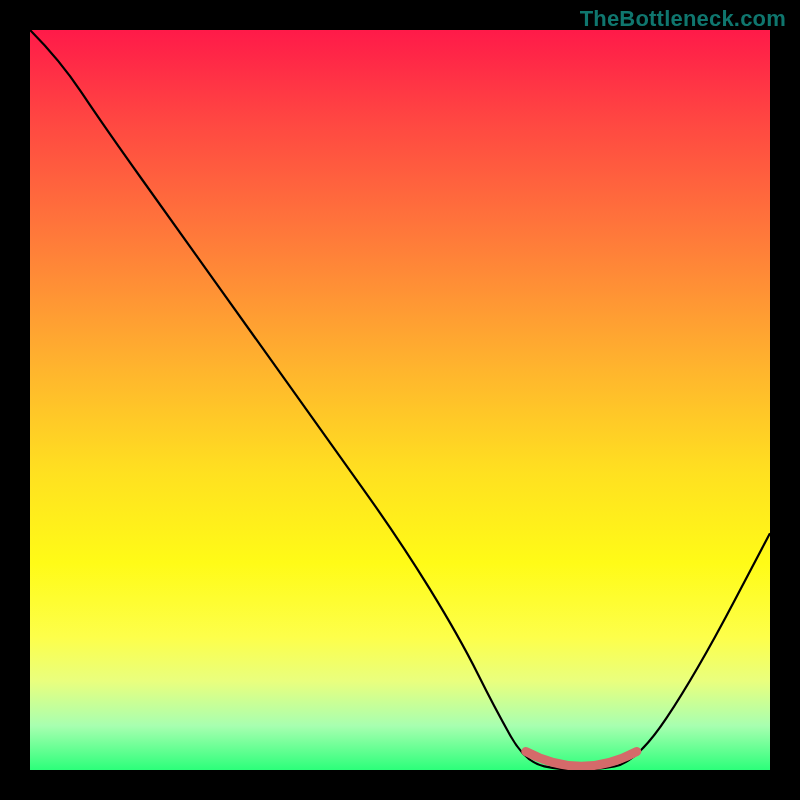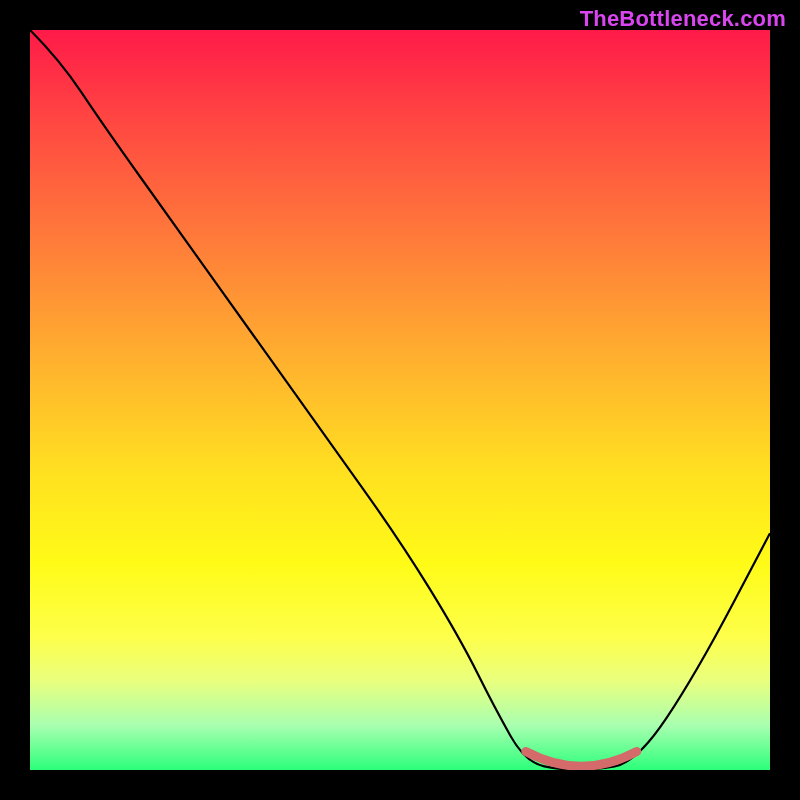--- a/index.html
+++ b/index.html
@@ -33,21 +33,21 @@
       #fdff4a 82%,
       #e9ff7e 88%,
       #a8ffb0 94%,
       #2cff7a 100%
     );
   }
   .watermark {
     position: absolute;
     top: 6px;
     right: 14px;
-    color: #d946ef;
+    color: #0f766e;
     font-size: 22px;
     font-weight: 600;
     letter-spacing: 0.2px;
   }
   svg.curve {
     position: absolute;
     inset: 0;
     width: 100%;
     height: 100%;
   }

